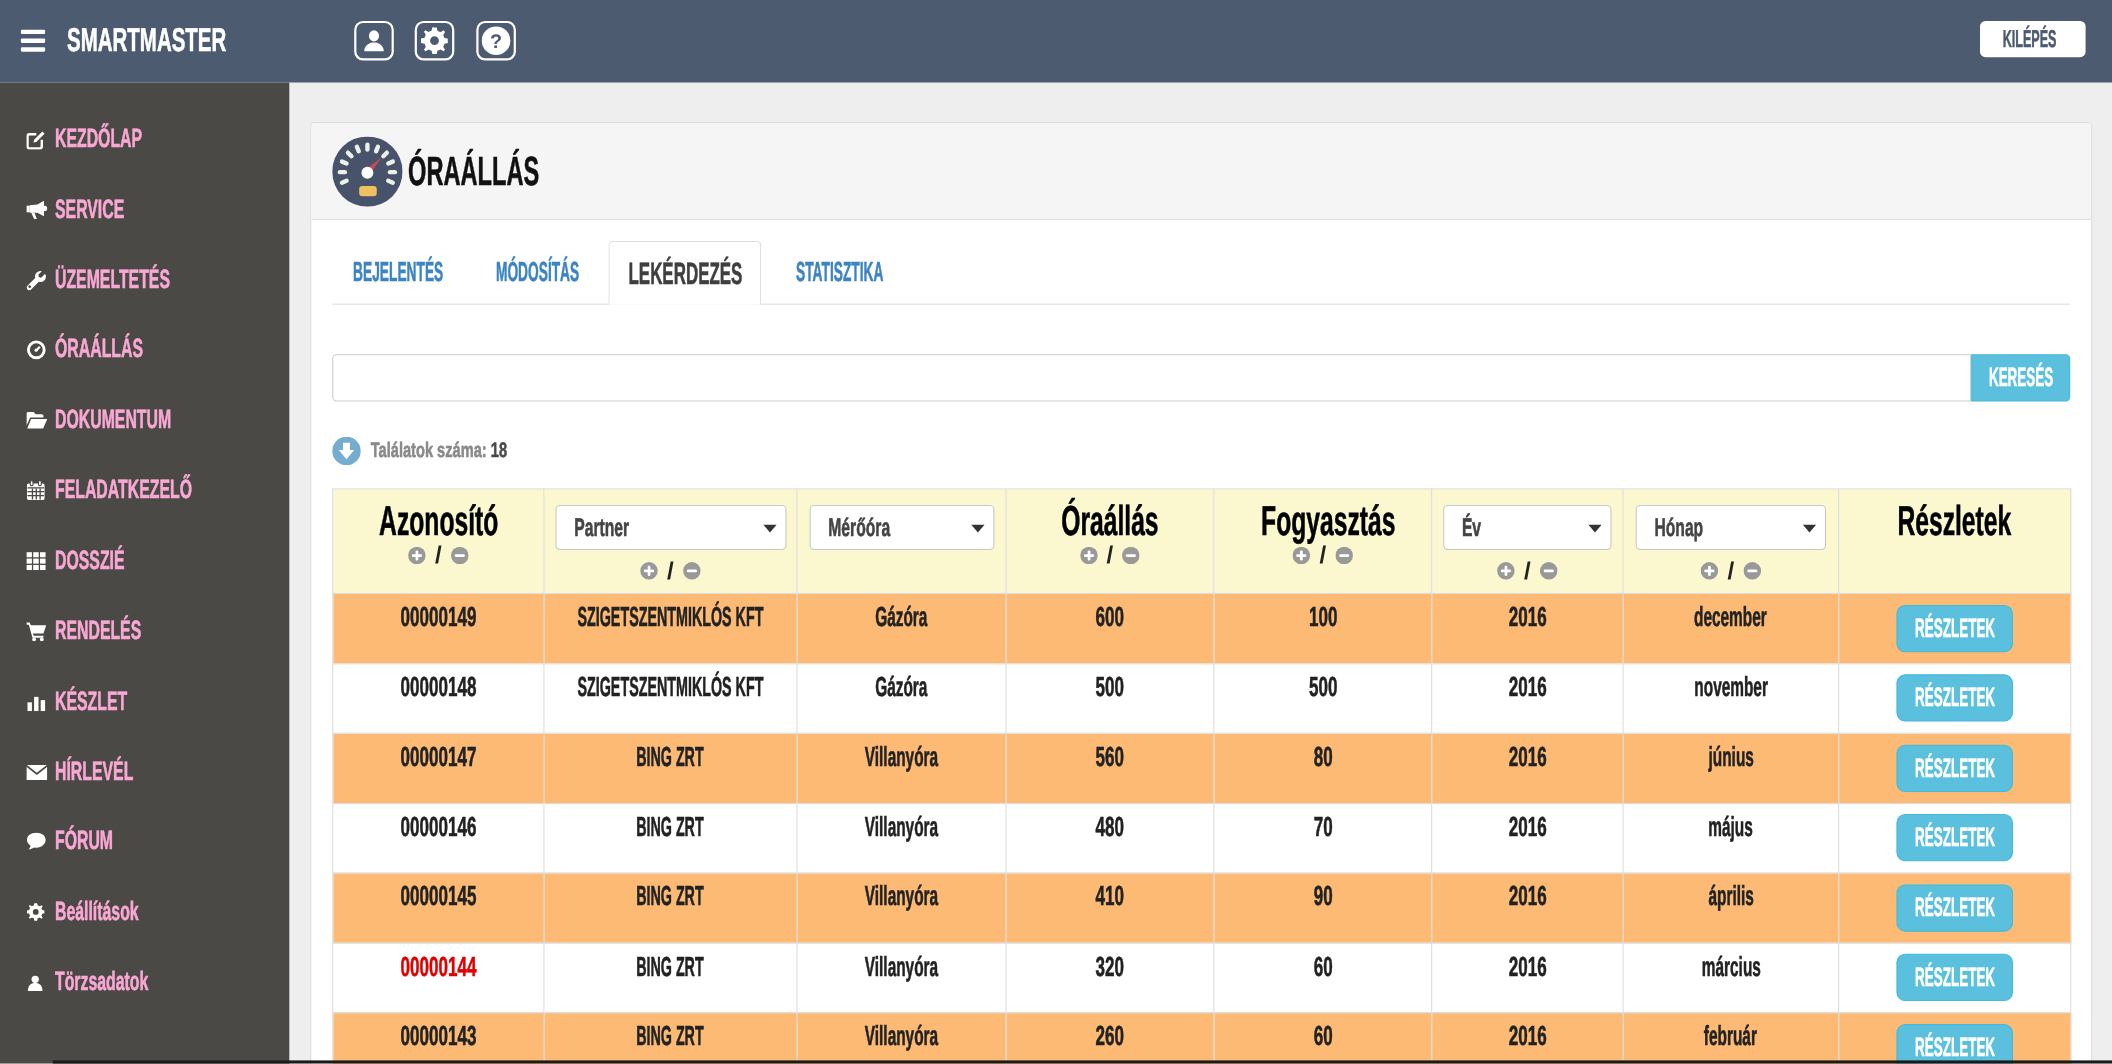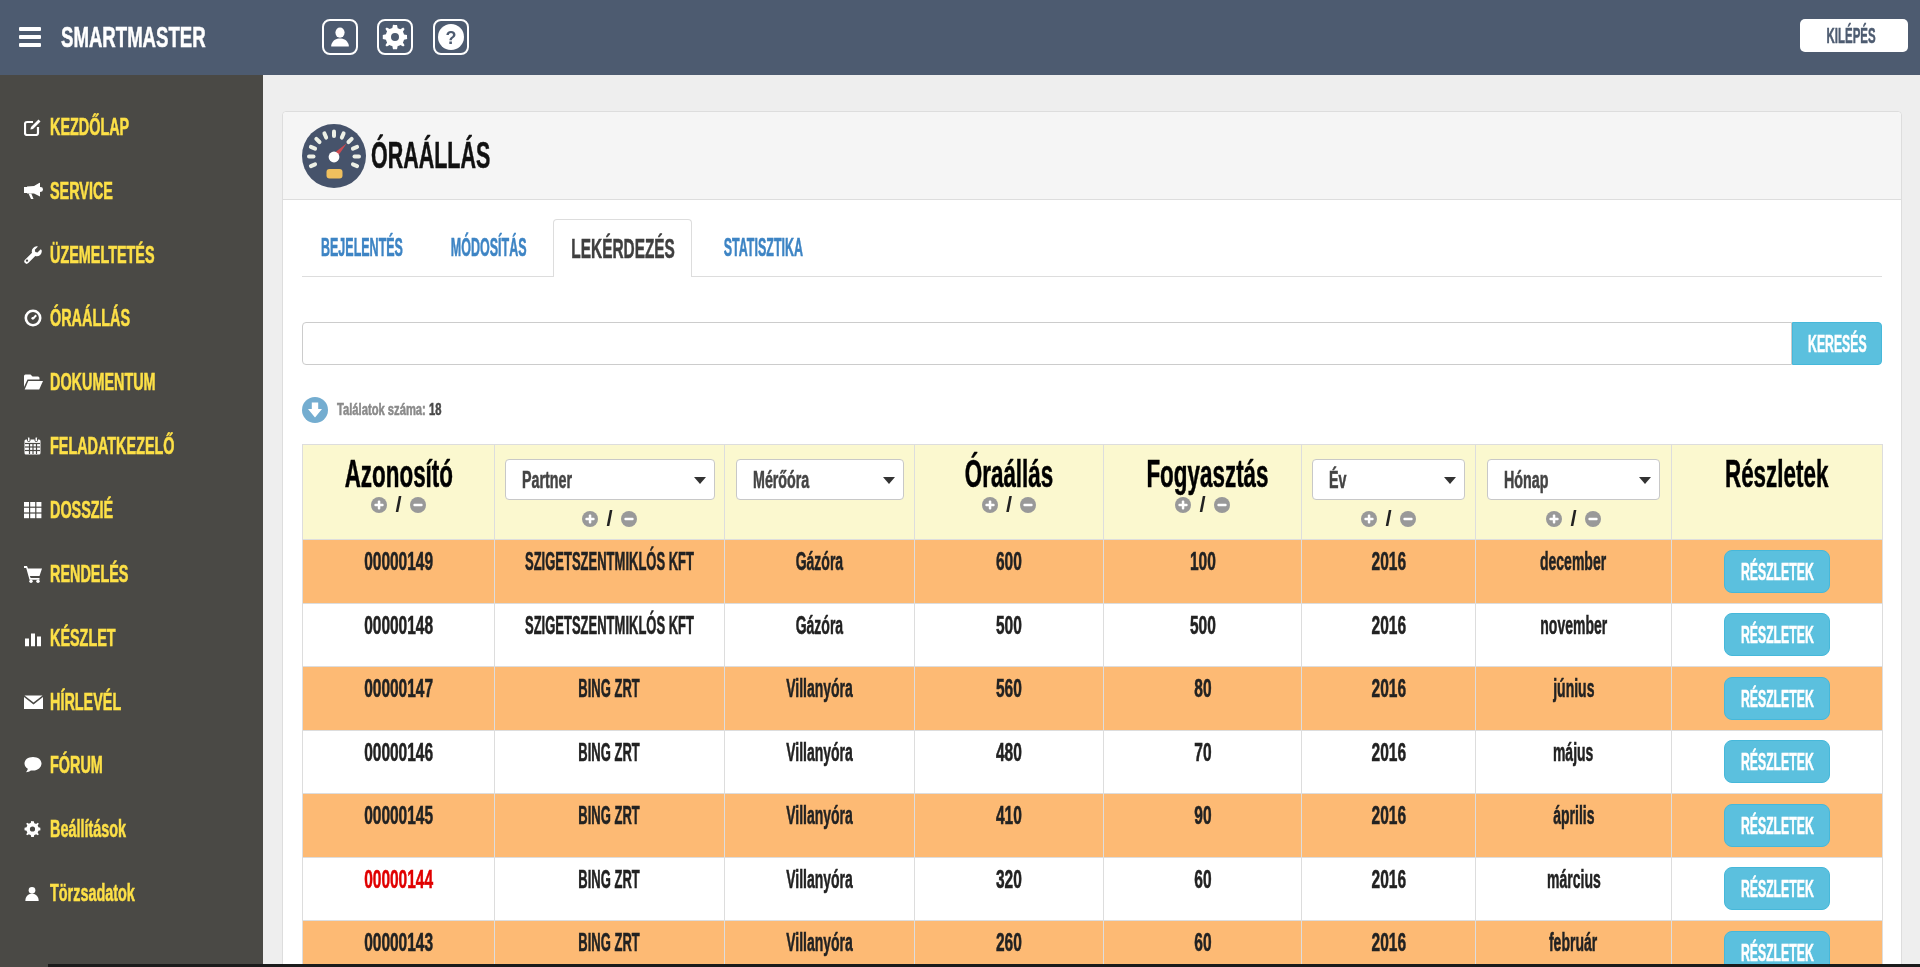--- a/index.html
+++ b/index.html
@@ -12,26 +12,26 @@
 .condL { display:inline-block; transform:scaleX(0.58); transform-origin:left center; white-space:nowrap; -webkit-text-stroke:0.55px currentColor; }
 
 
 .navbar { position:absolute; left:0; top:0; width:1920px; height:75px; background:#4d5b70; z-index:10; }
 .burger { position:absolute; left:19px; top:27px; width:22px; height:20px; }
 .burger div { height:4px; background:#fff; margin-bottom:4px; border-radius:1px; }
 .brand { position:absolute; left:61px; top:20px; font-size:30px; font-weight:bold; color:#fff; line-height:33px; }
 .brand span { transform:scaleX(0.62); }
 .navbtn { position:absolute; top:19px; width:36px; height:36px; border:2px solid #fff; border-radius:8px; }
 .navbtn svg { position:absolute; left:50%; top:50%; transform:translate(-50%,-50%); }
-.kilepes { position:absolute; left:1800px; top:19px; width:108px; height:33px; background:#fff; border-radius:5px; color:#4d5b70; font-size:22px; font-weight:bold; text-align:center; line-height:33px; }
+.kilepes { position:absolute; left:1800px; top:19px; width:96px; height:33px; background:#fff; border-radius:5px; color:#4d5b70; font-size:22px; font-weight:bold; text-align:center; line-height:33px; }
 .kilepes span { transform:scaleX(0.52); }
 
 
 .sidebar { position:absolute; left:0; top:75px; width:263px; height:892px; background:#4a4945; padding-top:20px; }
-.sitem { height:63.85px; position:relative; color:#fde047; }
+.sitem { height:63.85px; position:relative; color:#f9a8d4; }
 .sitem svg { position:absolute; left:24px; top:50%; transform:translateY(-50%); }
 .sitem .lbl { position:absolute; left:50px; top:50%; transform:translateY(-50%); font-size:24px; font-weight:bold; }
 .sitem .lbl span { display:inline-block; transform:scaleX(0.60); transform-origin:left center; white-space:nowrap; -webkit-text-stroke:0.55px currentColor; }
 
 
 .card { position:absolute; left:282px; top:111px; width:1620px; height:1100px; background:#fff; border:1px solid #ddd; border-radius:4px 4px 0 0; }
 .card-head { height:88px; background:#f5f5f5; border-bottom:1px solid #ddd; border-radius:4px 4px 0 0; position:relative; }
 .card-head svg.gauge { position:absolute; left:19px; top:12px; }
 .card-title { position:absolute; left:88px; top:50%; transform:translateY(-50%); font-size:37px; font-weight:bold; color:#111; }
 .card-body { padding:19px; position:relative; }
@@ -45,21 +45,21 @@
 
 
 .search { margin-top:45px; height:41px; position:relative; }
 .search input { position:absolute; left:0; top:0; width:1490px; height:43px; border:1px solid #ccc; border-radius:4px 0 0 4px; background:#fff; }
 .search .btn { position:absolute; right:0; top:0; width:90px; height:43px; background:#5bc0de; border:1px solid #46b8da; border-radius:0 4px 4px 0; color:#fff; font-size:24px; font-weight:bold; text-align:center; line-height:41px; }
 .search .btn span { transform:scaleX(0.51); }
 
 
 .found { margin-top:34px; height:26px; position:relative; }
 .found svg { position:absolute; left:0; top:0; }
-.found .ftxt { position:absolute; left:35px; top:50%; transform:translateY(-50%); font-size:16px; font-weight:bold; color:#8a8a8a; }
+.found .ftxt { position:absolute; left:35px; top:50%; transform:translateY(-50%); font-size:19px; font-weight:bold; color:#8a8a8a; }
 .found .ftxt span { transform:scaleX(0.70); }
 .found .ftxt b { color:#4a4a4a; }
 
 
 table.grid { margin-top:21px; border-collapse:collapse; table-layout:fixed; width:1580px; }
 .grid th, .grid td { border:1px solid #ddd; text-align:center; vertical-align:middle; }
 .grid th { background:#fbf8cf; height:95px; font-weight:bold; vertical-align:top; }
 .grid td { height:63.5px; font-size:25px; font-weight:bold; color:#222; vertical-align:top; padding-top:7px; }
 .grid td.btd { vertical-align:middle; padding:0; }
 .grid tr.odd td { background:#fdba74; }

